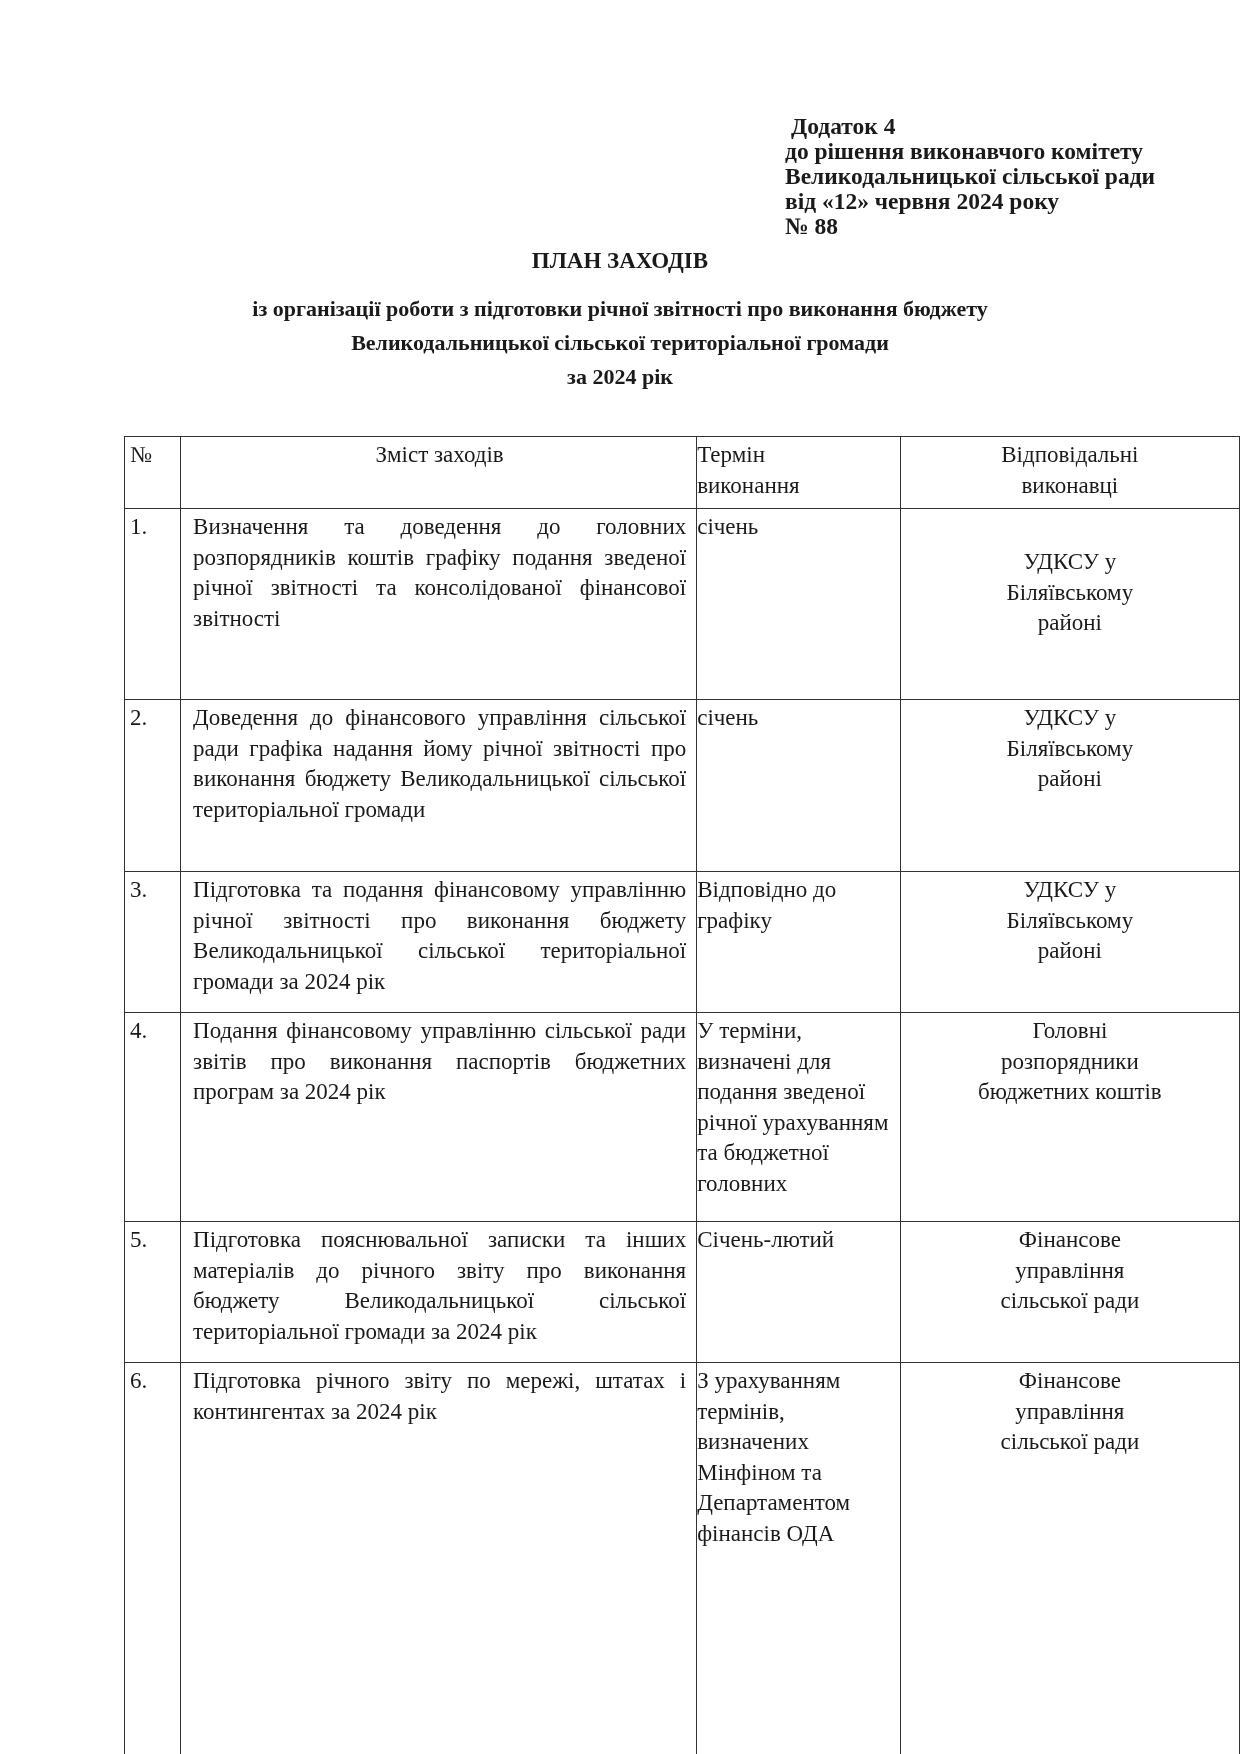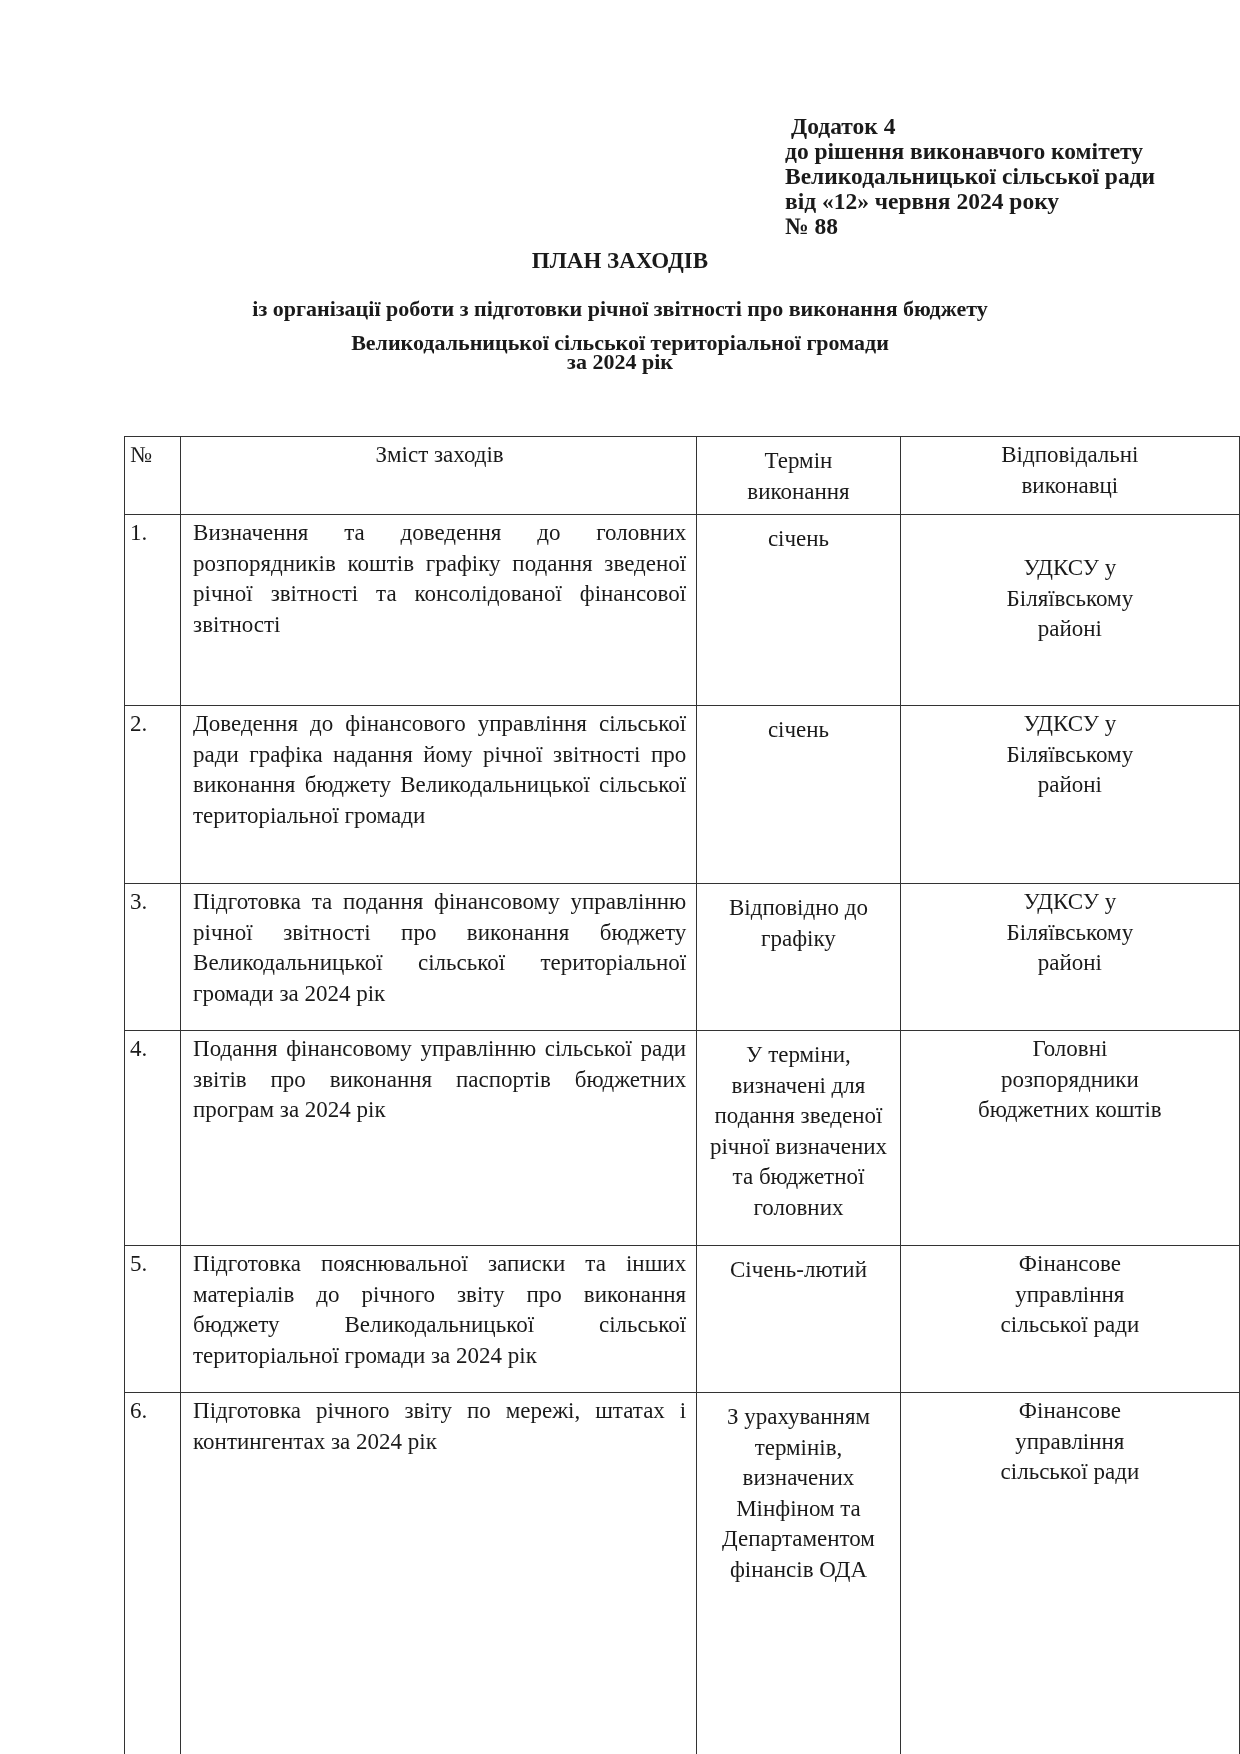--- a/index.html
+++ b/index.html
@@ -5,28 +5,28 @@
   html, body { margin: 0; padding: 0; background: #ffffff; }
   body { width: 1240px; height: 1754px; position: relative; overflow: hidden;
          font-family: "Liberation Serif", "DejaVu Serif", serif; color: #1a1a1a; }
   .annex { position: absolute; left: 785px; top: 114px; font-size: 23.5px; line-height: 25px; font-weight: bold; }
   .annex div { white-space: nowrap; }
   .annex .first { padding-left: 6px; }
   .title { position: absolute; left: 0; width: 1240px; text-align: center; font-weight: bold; }
   .t1 { top: 248px; font-size: 23px; }
   .t2 { top: 296px; font-size: 22px; }
   .t3 { top: 330px; font-size: 22px; }
-  .t4 { top: 349px; font-size: 22px; }
+  .t4 { top: 364px; font-size: 22px; }
   table { position: absolute; left: 124px; top: 436px; border-collapse: collapse;
           font-size: 23px; line-height: 30.5px; }
   td, th { border: 1.6px solid #333; vertical-align: top; padding: 0; font-weight: normal; }
   th { height: 68px; }
   .c-num { width: 52px; padding-left: 5px; padding-top: 3px; }
   .c-desc { width: 514px; padding: 3px 10px 0 12px; text-align: justify; }
-  .c-term { width: 206px; text-align: center; padding-top: 9px; }
+  .c-term { width: 206px; text-align: left; padding-top: 3px; }
   .c-resp { width: 352px; text-align: center; padding-top: 3px; }
   th.c-desc { text-align: center; }
   .h-num { text-align: left; }
   .r1 td { height: 152px; }
   .r2 td { height: 168px; }
   .r3 td { height: 137px; }
   .r4 td { height: 205px; }
   .r5 td { height: 137px; }
   .r6 td { height: 393px; }
   .r1 .c-resp { padding-top: 38px; }
@@ -101,21 +101,21 @@
           <span class="resp-line">районі</span>
         </td>
       </tr>
       <tr class="r4">
         <td class="c-num">4.</td>
         <td class="c-desc">Подання фінансовому управлінню сільської ради  звітів про виконання паспортів бюджетних програм за 2024 рік</td>
         <td class="c-term">
           <span class="term-line">У терміни,</span>
           <span class="term-line">визначені для</span>
           <span class="term-line">подання зведеної</span>
-          <span class="term-line">річної визначених</span>
+          <span class="term-line">річної урахуванням</span>
           <span class="term-line">та бюджетної</span>
           <span class="term-line">головних</span>
         </td>
         <td class="c-resp">
           <span class="resp-line">Головні</span>
           <span class="resp-line">розпорядники</span>
           <span class="resp-line">бюджетних коштів</span>
         </td>
       </tr>
       <tr class="r5">

